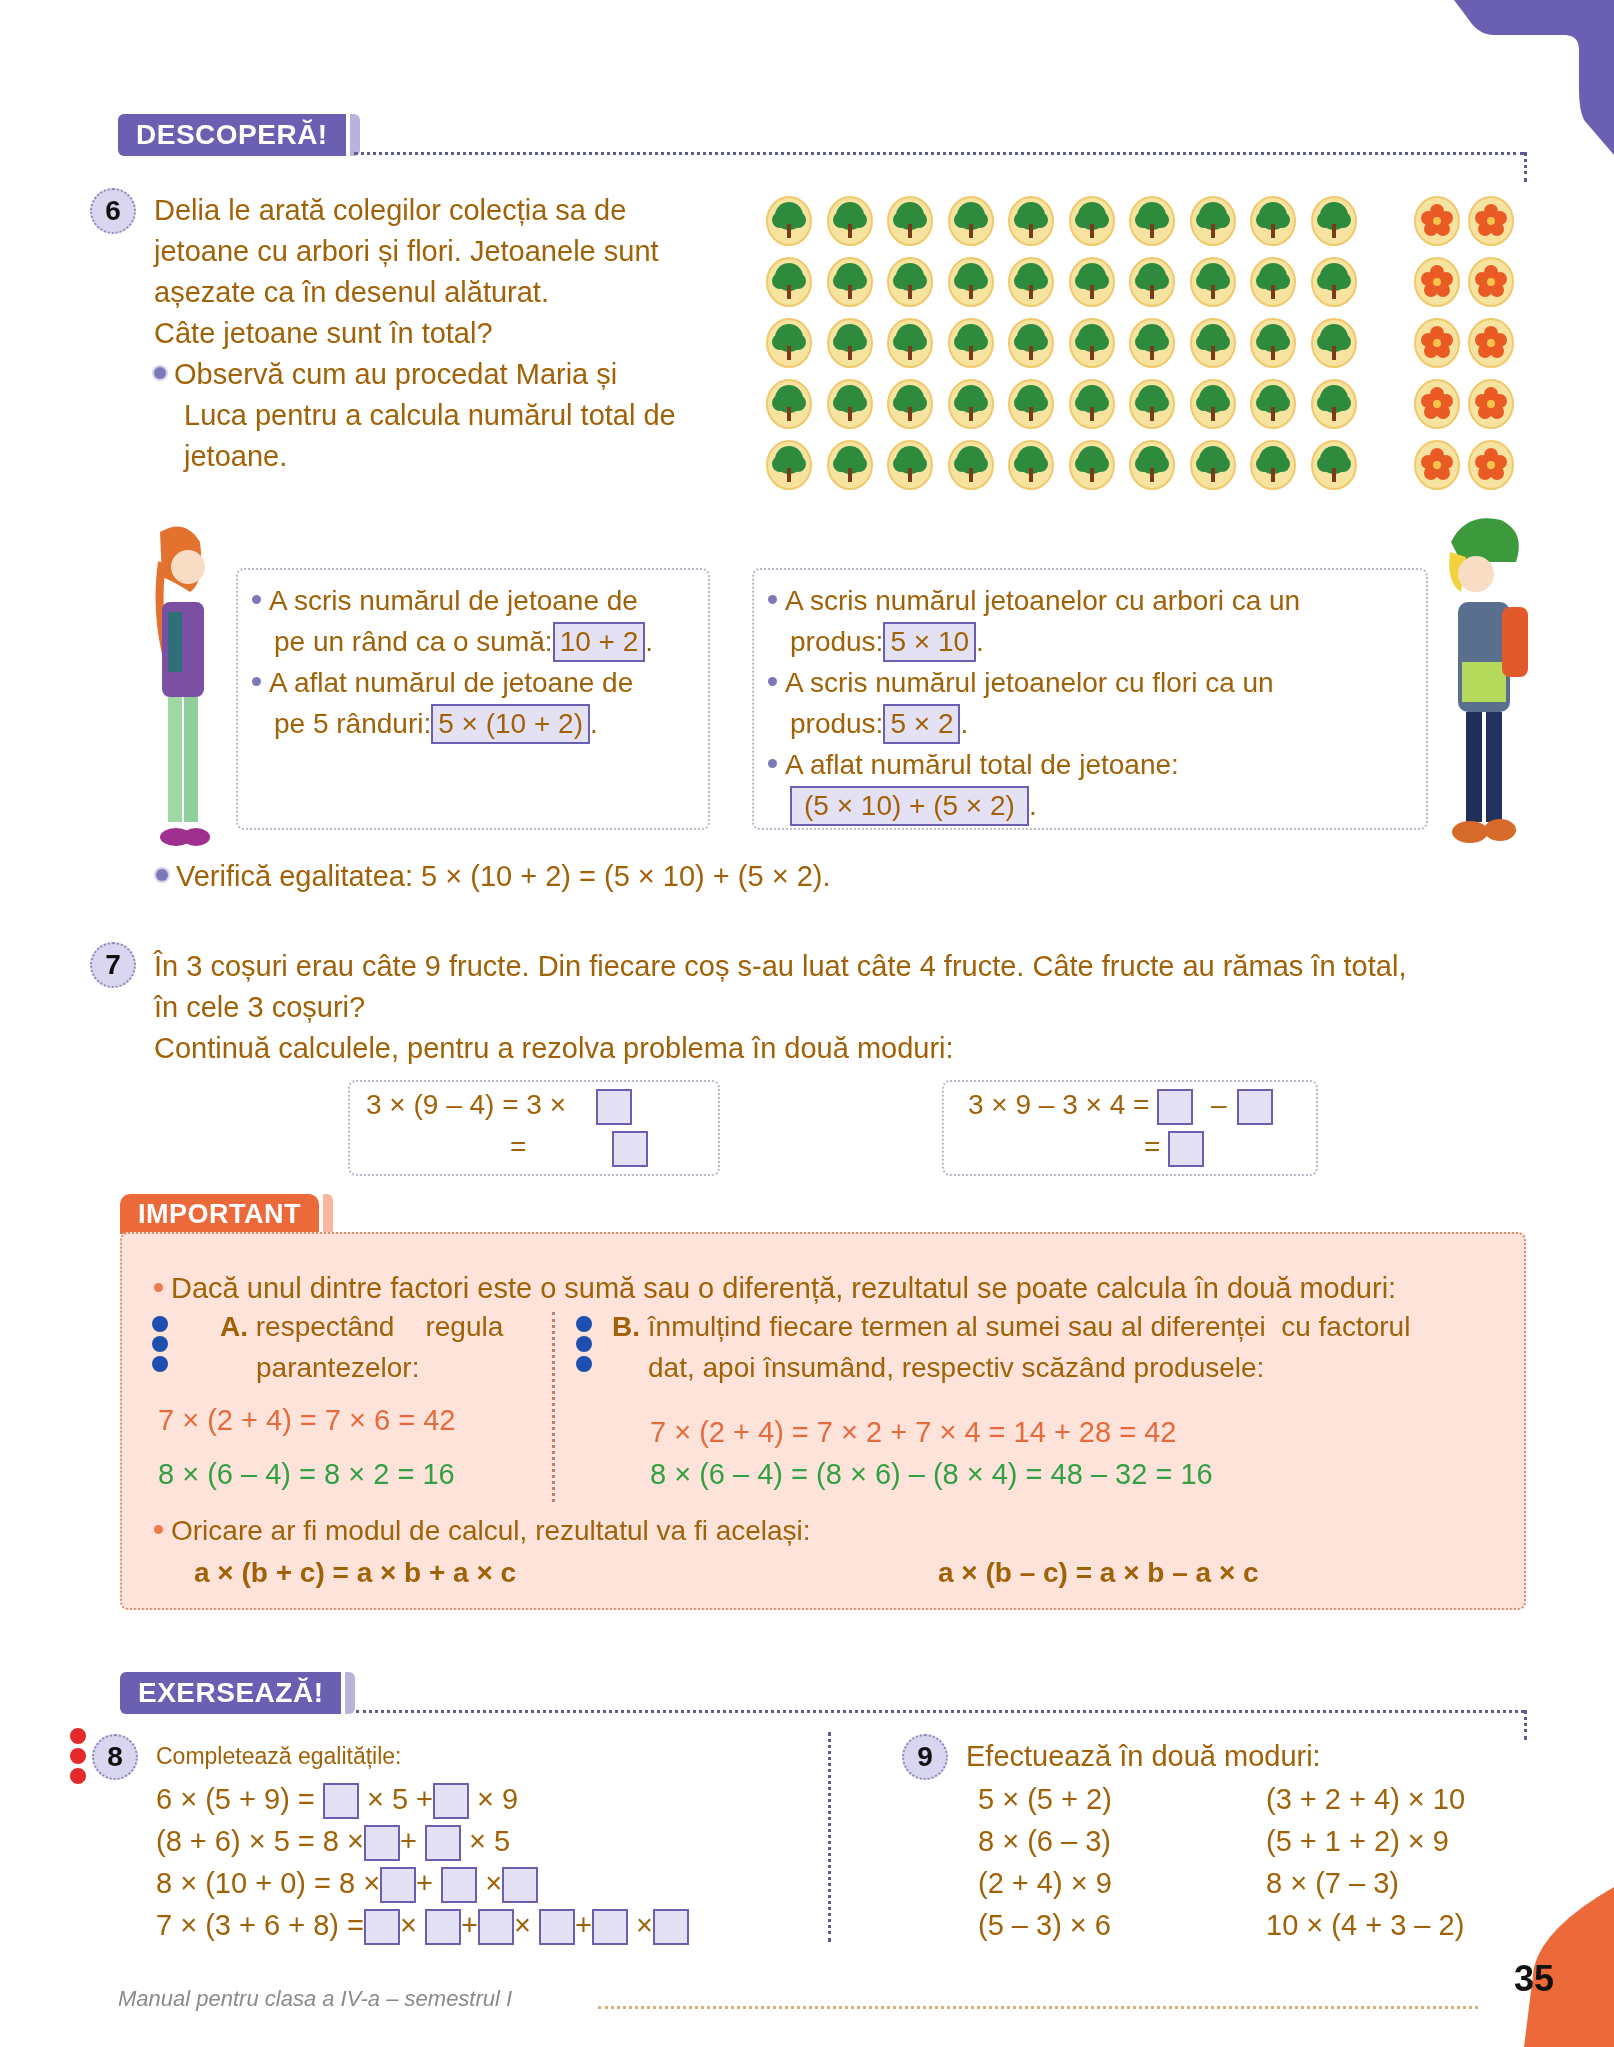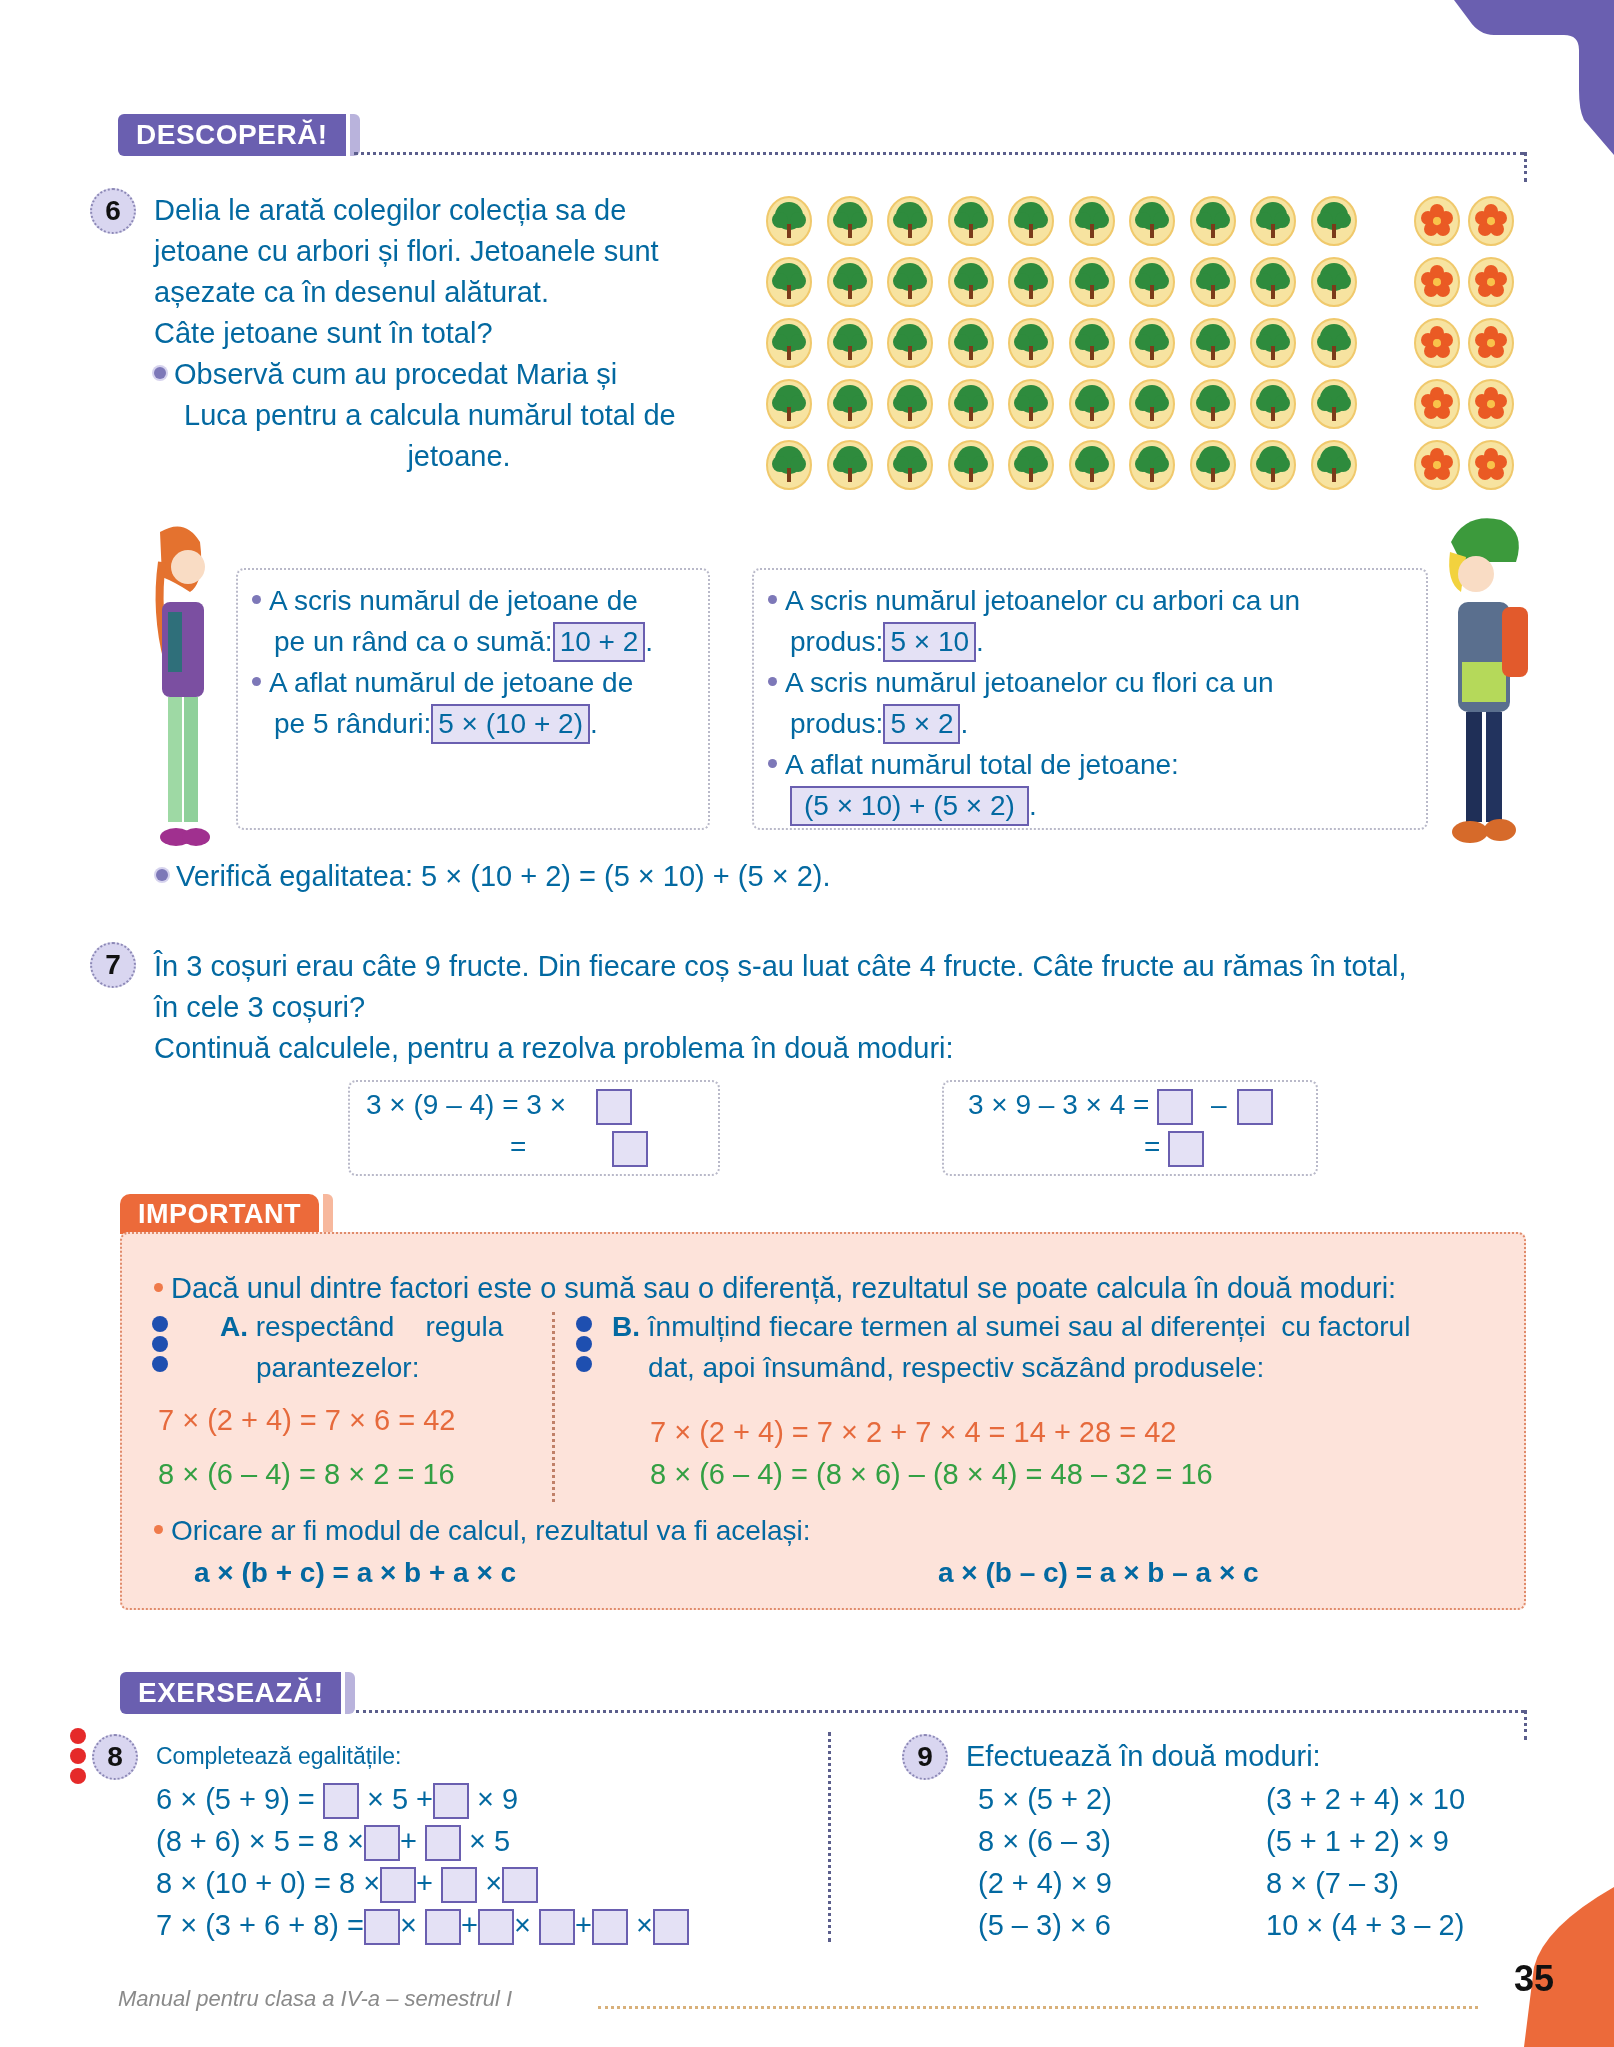--- a/index.html
+++ b/index.html
@@ -16,21 +16,21 @@
                  background:#b9b3dc; border-radius:0 6px 6px 0; }
   .section-tab.orange { background:#ec6a3a; border-radius:10px 10px 0 0; }
   .section-tab.orange::after { background:#f7b89d; }
   .dotline { position:absolute; border-top:3px dotted #5b5e8c; height:0; }
   .dotline-v { position:absolute; border-left:3px dotted #5b5e8c; width:0; }
 
   .badge { position:absolute; width:46px; height:46px; border-radius:50%; background:#d9d6f0;
            border:2px dotted #8c88b6; box-sizing:border-box; text-align:center;
            font-weight:bold; font-size:28px; line-height:42px; color:#111; }
 
-  .txt { position:absolute; font-size:29px; line-height:41px; color:#0369a1; }
+  .txt { position:absolute; font-size:29px; line-height:41px; color:#a16207; }
   .just { text-align:justify; text-align-last:left; }
   .bullet { display:inline-block; width:12px; height:12px; border-radius:50%; background:#7d78b8;
             margin-right:8px; vertical-align:middle; position:relative; top:-3px; box-shadow:0 0 0 2px #d6d3ee; }
   .bullet.small { width:9px; height:9px; box-shadow:none; }
   .bullet.orange { background:#ef7a4a; box-shadow:none; width:9px; height:9px; }
   .boxed { display:inline-block; border:2px solid #6a5fb0; background:#e4e1f5; padding:0 5px; line-height:36px; }
 
   .card { position:absolute; border:2px dotted #b9b9c9; border-radius:8px; box-sizing:border-box; }
   .answer-box { display:inline-block; width:36px; height:36px; border:2px solid #6a5fb0; background:#e4e1f5;
                 vertical-align:middle; box-sizing:border-box; }
@@ -66,21 +66,21 @@
 <div class="badge" style="left:90px; top:188px;">6</div>
 <div class="txt just" style="left:154px; top:190px; width:578px;">
   <div>Delia le arată colegilor colecția sa de</div>
   <div>jetoane cu arbori și flori. Jetoanele sunt</div>
   <div>așezate ca în desenul alăturat.</div>
   <div>Câte jetoane sunt în total?</div>
 </div>
 <div class="txt" style="left:154px; top:354px; width:580px;">
   <div class="just"><span class="bullet"></span><span>Observă cum au procedat Maria și</span></div>
   <div style="padding-left:30px;">Luca pentru a calcula numărul total de</div>
-  <div style="padding-left:30px;text-align:center;">jetoane.</div>
+  <div style="padding-left:30px;">jetoane.</div>
 </div>
 
 <div id="token-grid" class="abs" style="left:766px; top:196px; width:750px; height:300px;">
     <div class="token" style="left: 0px; top: 0px;"><svg width="46" height="50" viewBox="0 0 46 50">
         <ellipse cx="23" cy="25" rx="22" ry="24" fill="#f7e3a0" stroke="#f0c96c" stroke-width="2"></ellipse>
         <circle cx="23" cy="20" r="14" fill="#2e8b3d"></circle>
         <circle cx="14" cy="24" r="8" fill="#2e8b3d"></circle>
         <circle cx="32" cy="24" r="8" fill="#2e8b3d"></circle>
         <rect x="21" y="28" width="4" height="14" fill="#7a3b1a"></rect>
       </svg></div>

